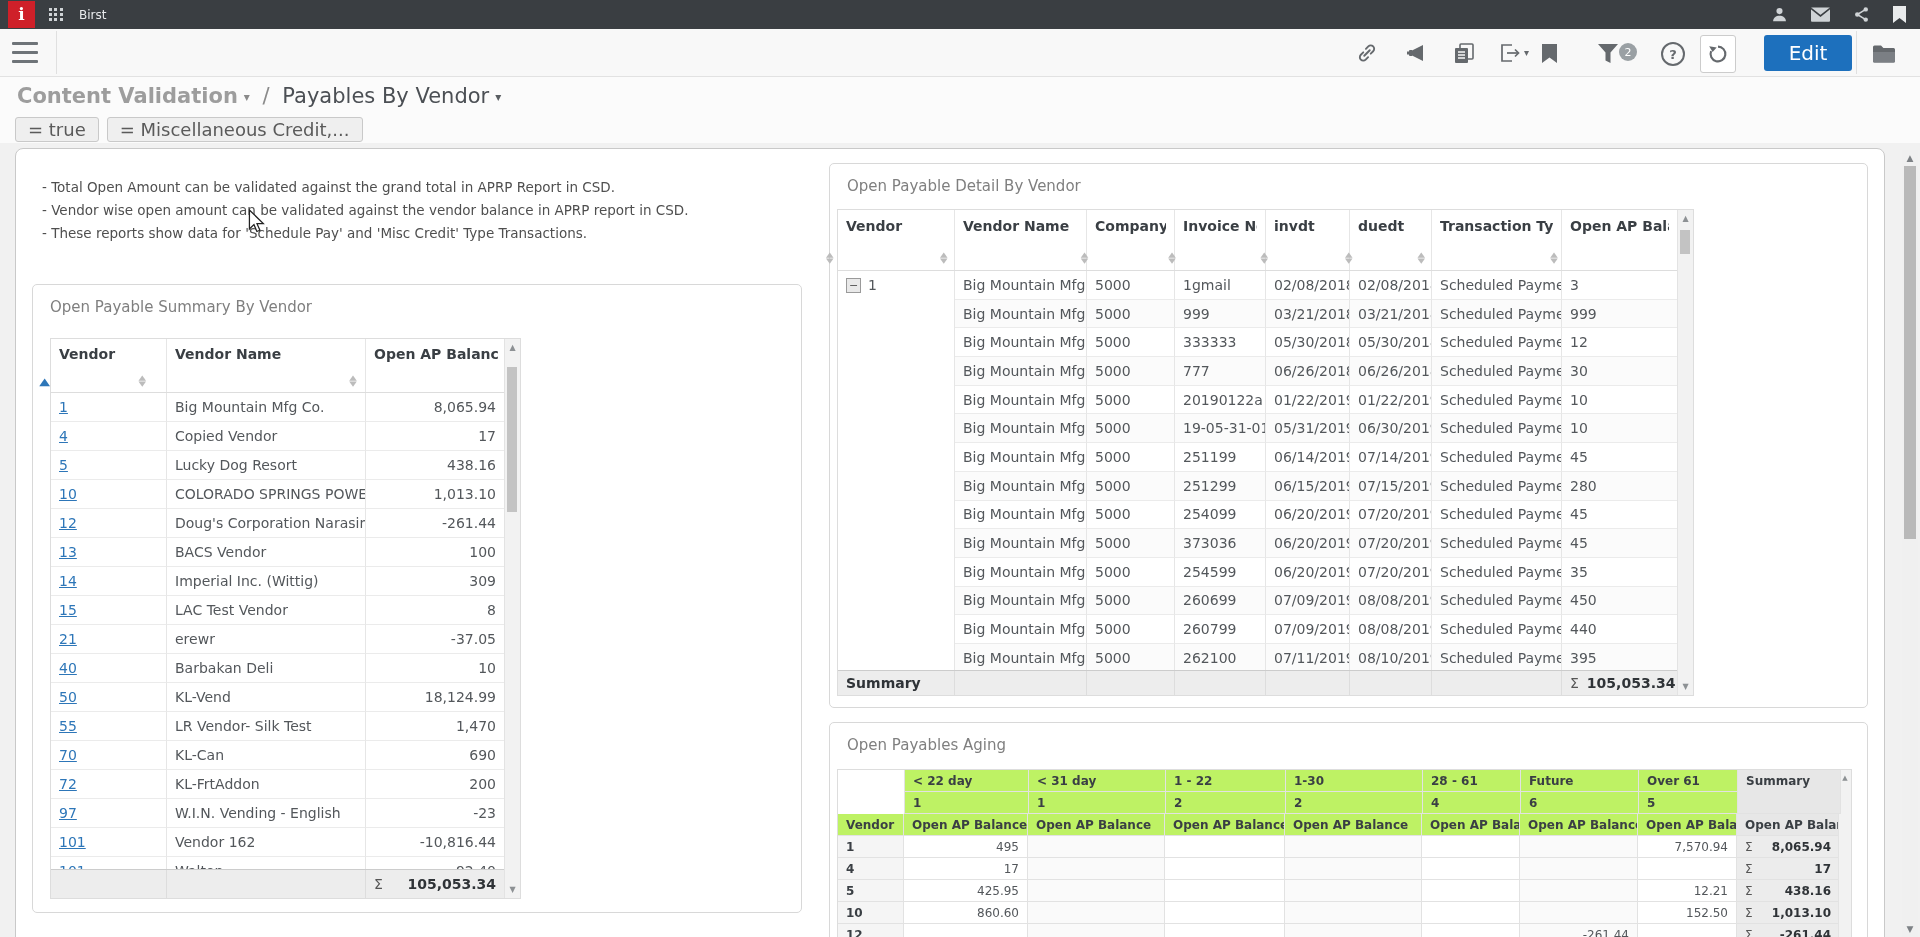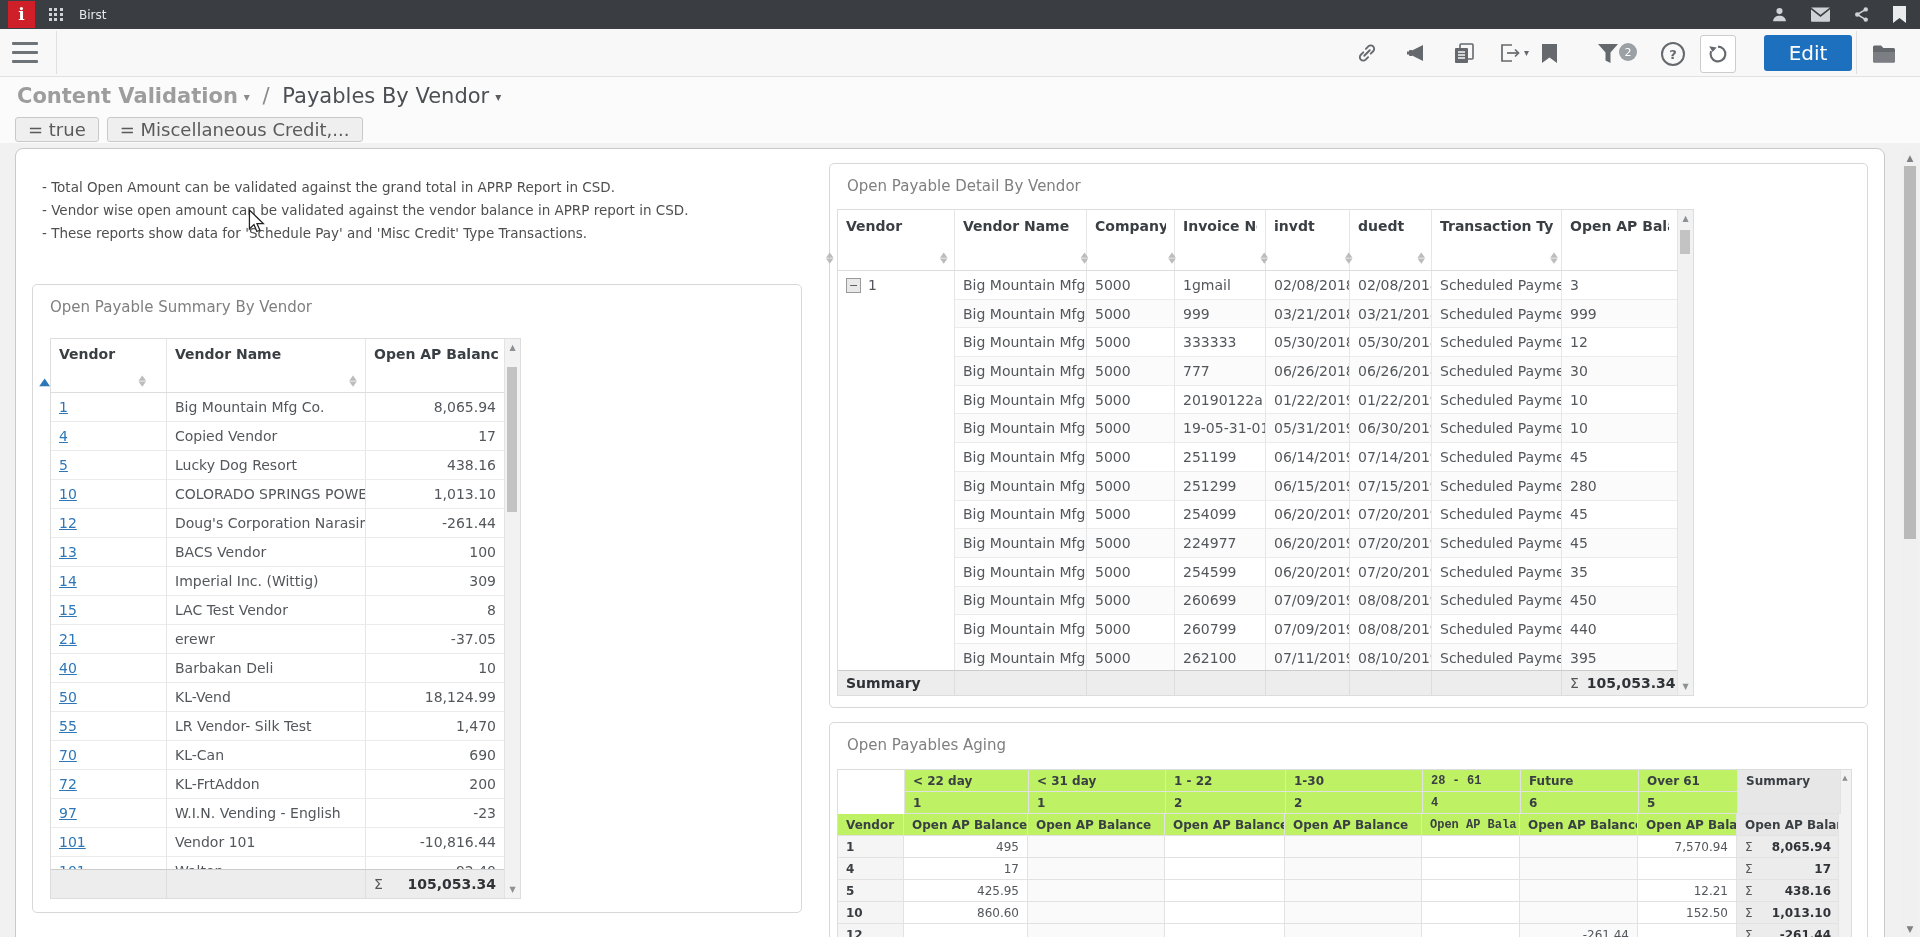--- a/index.html
+++ b/index.html
@@ -99,21 +99,21 @@
   .d-sum .val b{color:#2f3337;margin-left:8px;}
   
   .atable{position:absolute;left:7px;top:46px;width:1015px;border:1px solid #ddd;border-bottom:none;box-sizing:border-box;font-size:12px;}
   .a-hrow{display:flex;height:22px;}
   .acell{box-sizing:border-box;border-right:1px solid #e2e2e2;border-bottom:1px solid #e2e2e2;display:flex;align-items:center;
     padding:0 8px;white-space:nowrap;overflow:hidden;}
   .ag{background:#bef264;font-weight:bold;color:#3a3f44;cursor:pointer;}
   .corner{background:#fff;border-right:1px solid #e2e2e2;}
   .agsum{background:#e7e7e7;height:44px;margin-bottom:-22px;position:relative;z-index:2;align-items:flex-start;padding-top:4px;}
   .ac1{width:66px;} .ac2{width:124px;} .ac3{width:137px;} .ac4{width:120px;} .ac5{width:137px;}
-  .ac6{width:98px;font-family:Liberation Mono, monospace;} .ac7{width:118px;} .ac8{width:99px;} .ac9{width:103px;}
+  .ac6{width:98px;} .ac7{width:118px;} .ac8{width:99px;} .ac9{width:103px;}
   .a-row{display:flex;height:22px;}
   .avendor{background:#f5f5f5;font-weight:bold;color:#3a3f44;}
   .acol-tint{background:#fafafa;}
   .acell.num{justify-content:flex-end;}
   .asum{background:#ececec;justify-content:space-between;}
   .asum .sigma{font-size:12px;}
   .asum b{color:#2f3337;}
   .ascroll{position:absolute;right:0;top:0;bottom:0;width:12px;background:#f2f2f2;border-left:1px solid #e3e3e3;}
   .ascroll .up{position:absolute;top:4px;width:100%;text-align:center;font-size:7px;color:#8d9194;cursor:pointer;}
   
@@ -406,21 +406,21 @@
               <span class="vlink">97</span>
             </div>
             <div class="scell sc2">W.I.N. Vending - English</div>
             <div class="scell sc3 num">-23</div>
           </div>
 
           <div class="s-row">
             <div class="scell sc1">
               <span class="vlink">101</span>
             </div>
-            <div class="scell sc2">Vendor 101</div>
+            <div class="scell sc2">Vendor 162</div>
             <div class="scell sc3 num">-10,816.44</div>
           </div>
 
           <div class="s-row">
             <div class="scell sc1">
               <span class="vlink">101</span>
             </div>
             <div class="scell sc2">Walton</div>
             <div class="scell sc3 num">92.40</div>
           </div>
@@ -630,21 +630,21 @@
             <div class="dcell dc8">45</div>
           </div>
 
           <div class="d-row">
             <div class="dcell dc1 v">
 
               <span></span>
             </div>
             <div class="dcell dc2">Big Mountain Mfg ...</div>
             <div class="dcell dc3">5000</div>
-            <div class="dcell dc4">224977</div>
+            <div class="dcell dc4">373036</div>
             <div class="dcell dc5">06/20/2019</div>
             <div class="dcell dc6">07/20/2019</div>
             <div class="dcell dc7">Scheduled Payme...</div>
             <div class="dcell dc8">45</div>
           </div>
 
           <div class="d-row">
             <div class="dcell dc1 v">
 
               <span></span>

